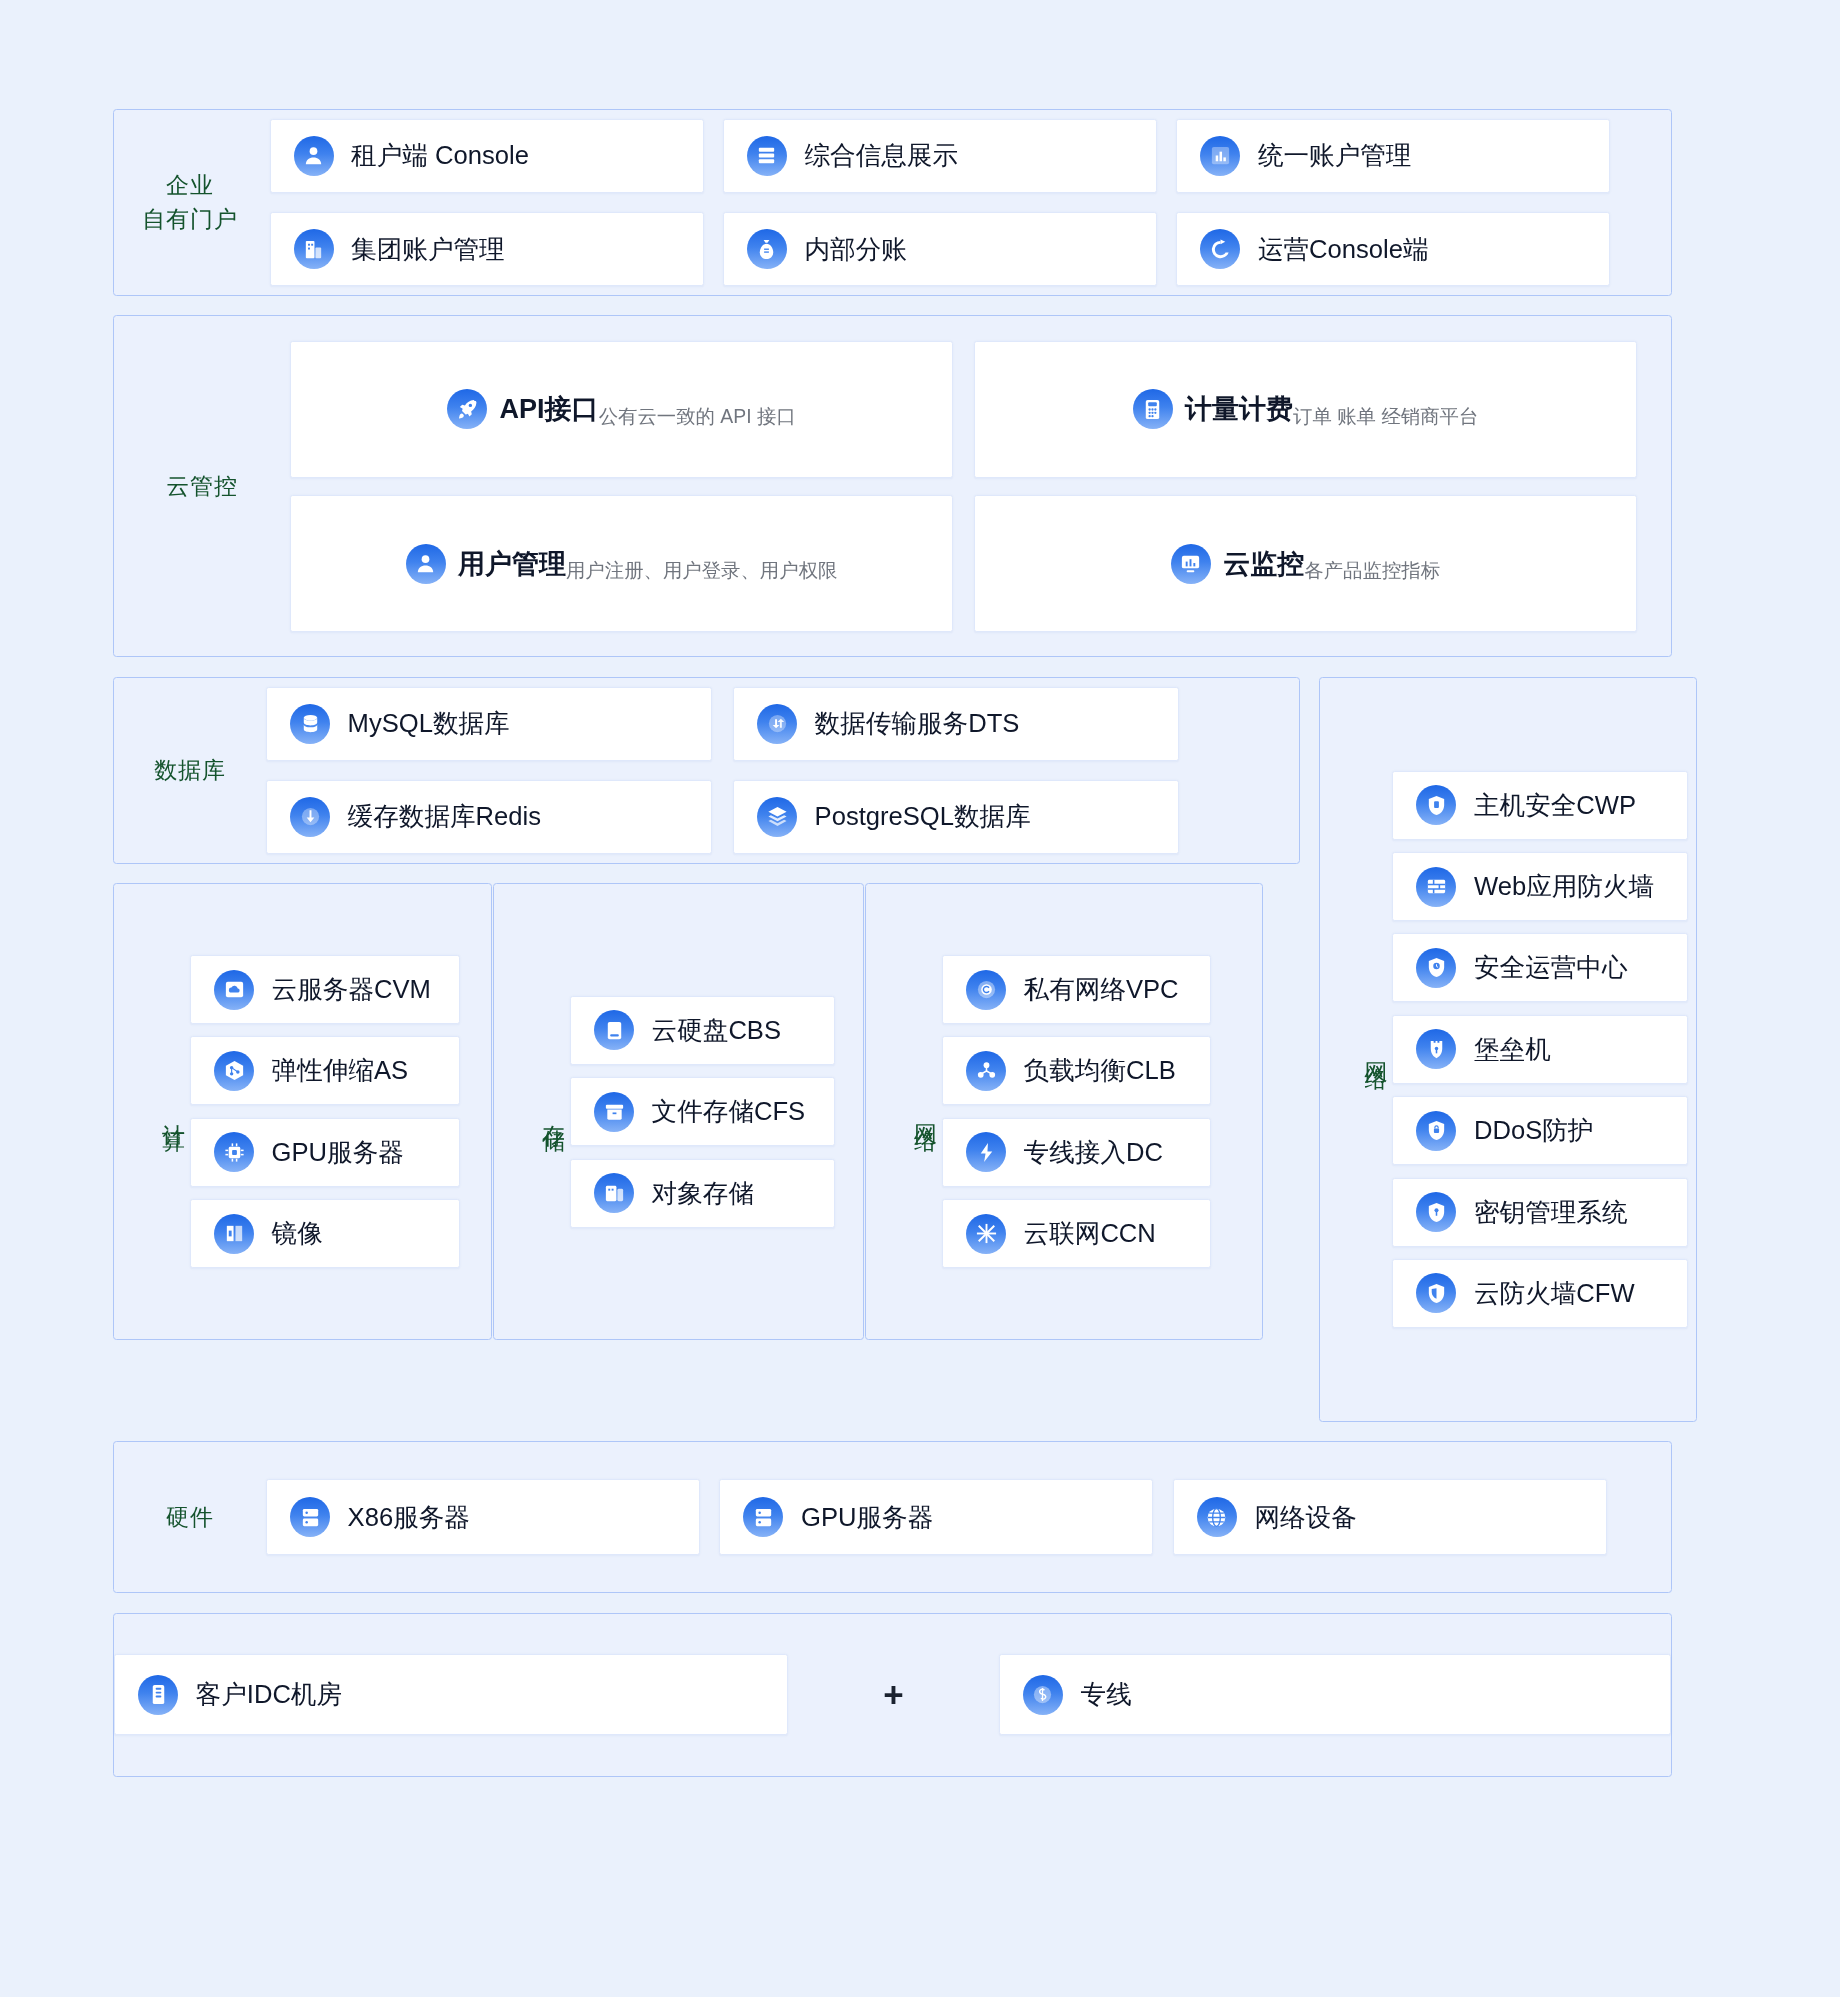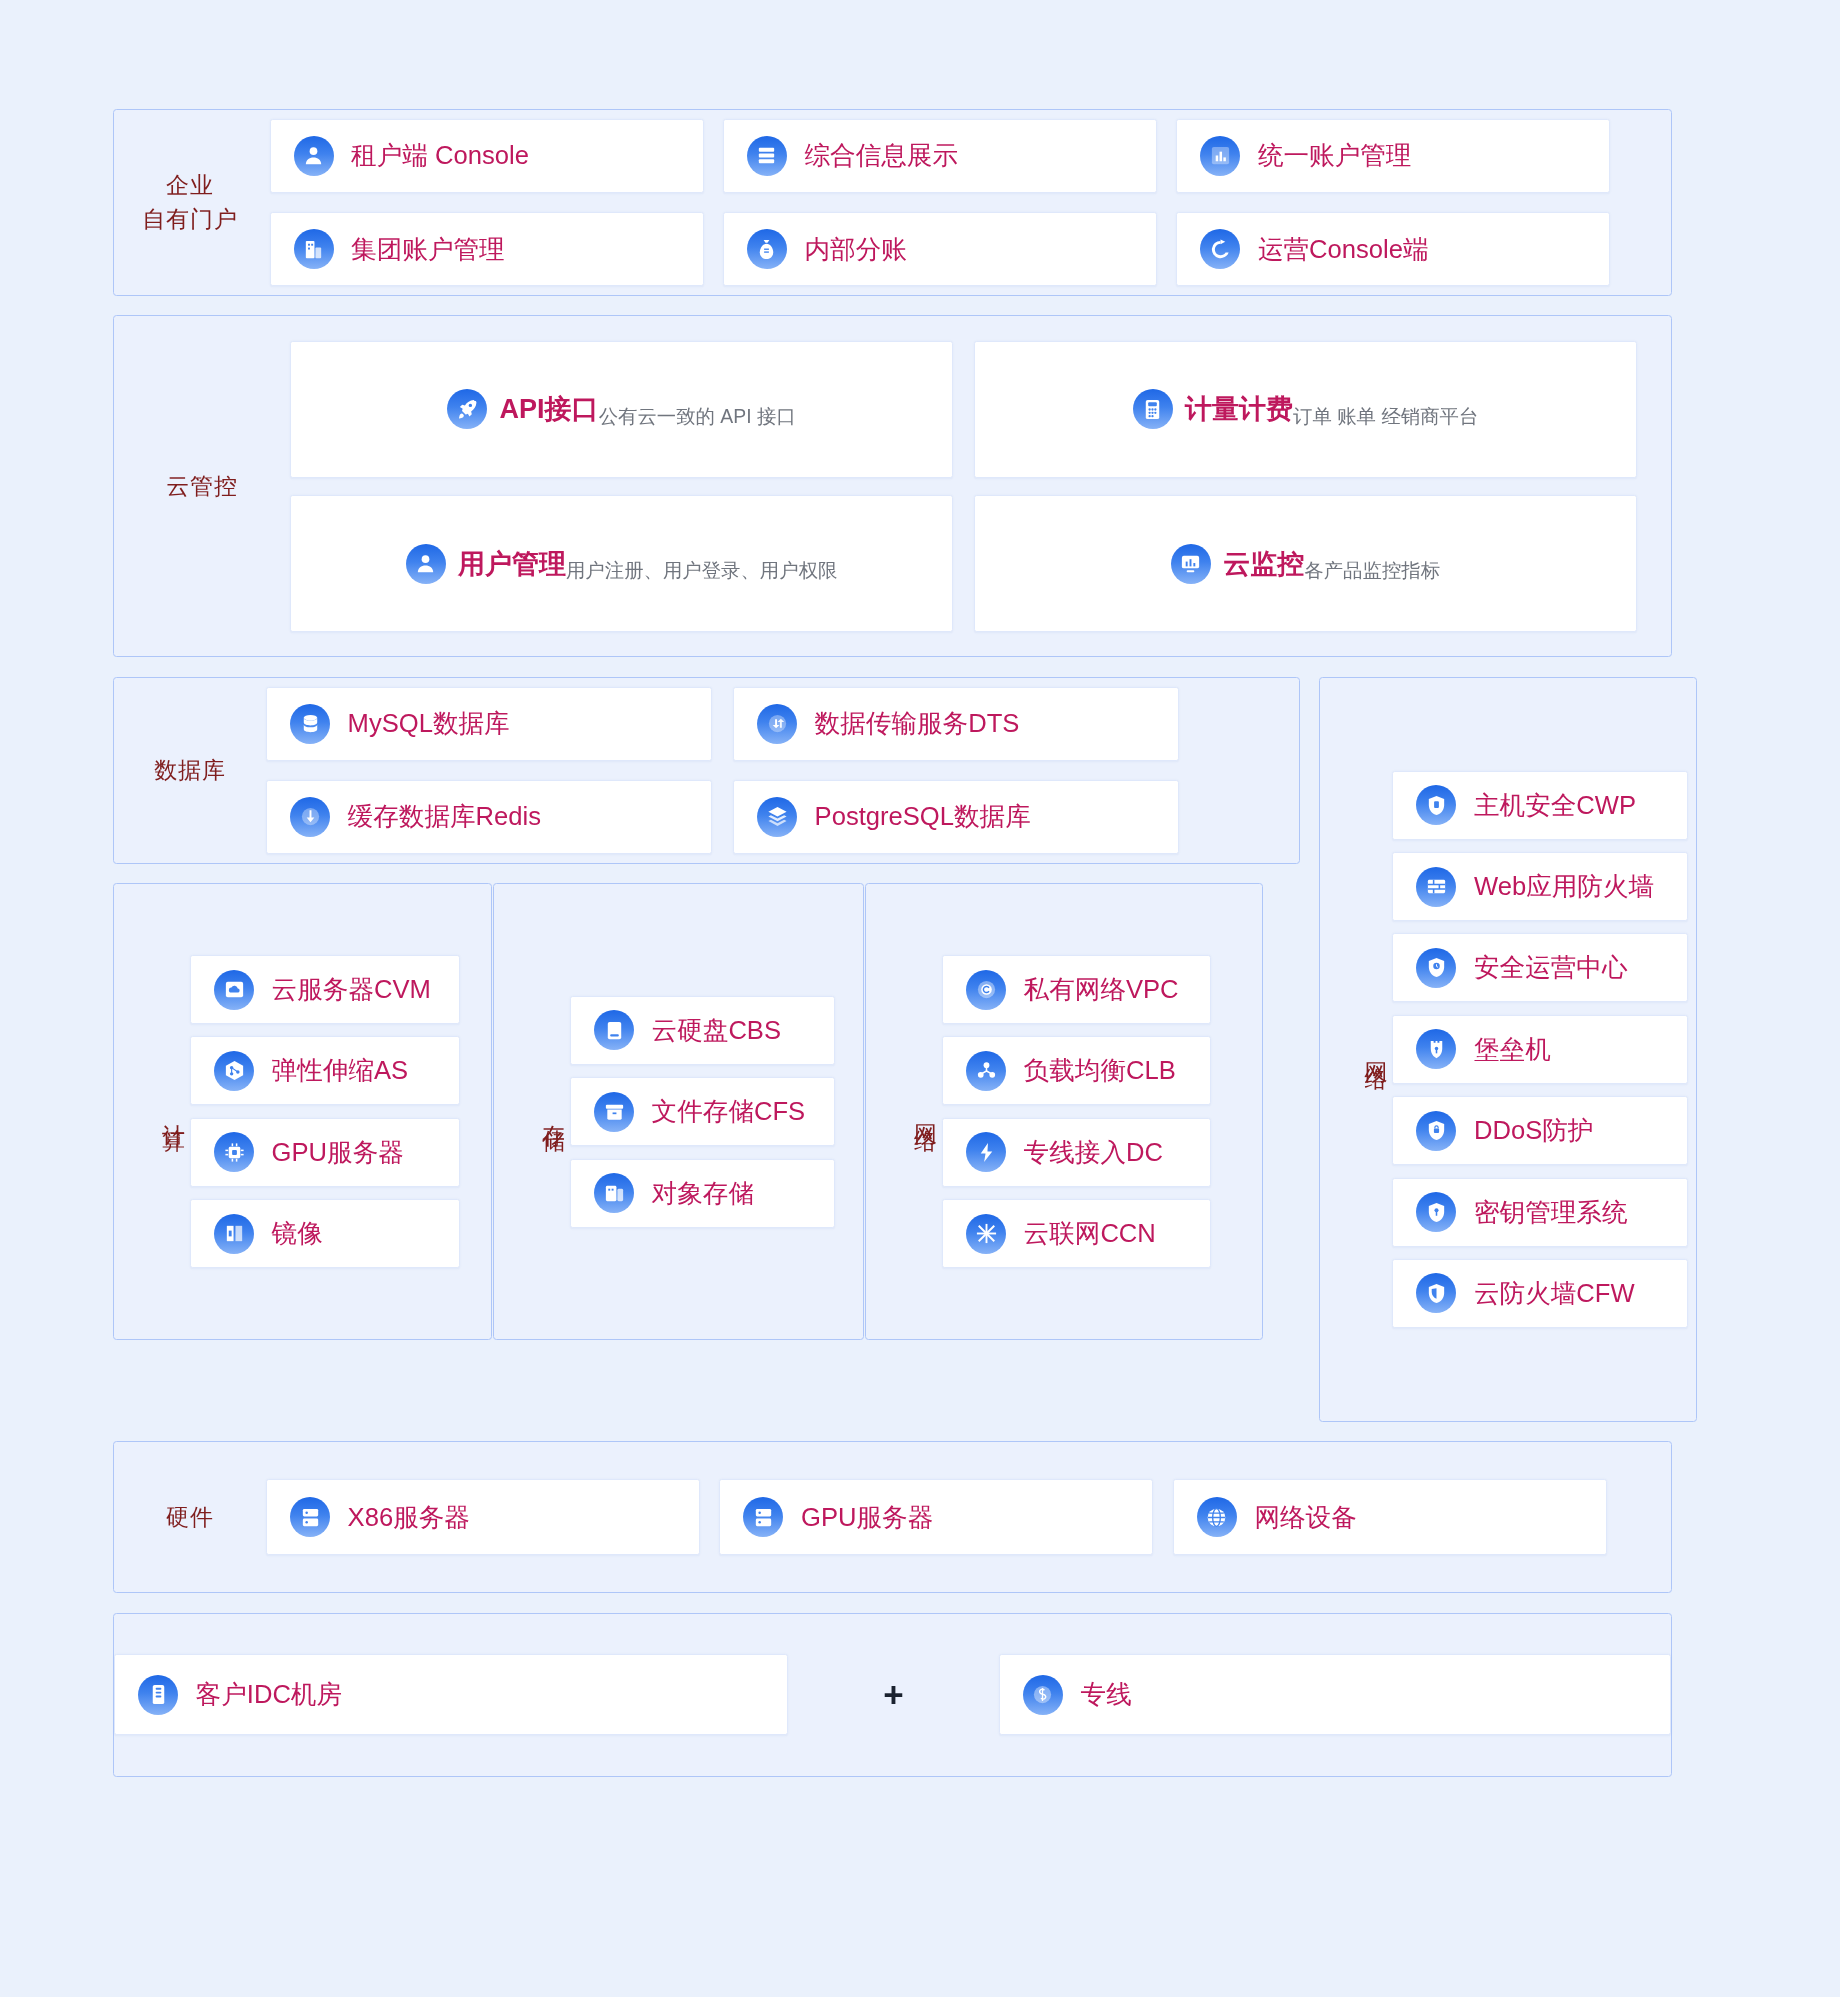--- a/index.html
+++ b/index.html
@@ -14,21 +14,21 @@
   .section {
     border: 1.8px solid #aec6f8;
     border-radius: 3.5px;
     background: #ebf1fd;
     display: flex;
     align-items: center;
     margin-bottom: 19.4px;
     position: relative;
   }
   .sec-label {
-    color: #7f1d1d;
+    color: #14532d;
     font-size: 23px;
     line-height: 1.45;
     text-align: center;
     flex: 0 0 auto;
     letter-spacing: 0.9px;
   }
   .sec-label.vert {
     writing-mode: vertical-rl;
     text-orientation: upright;
     letter-spacing: 5.3px;
@@ -38,21 +38,21 @@
   
   .card {
     background: #ffffff;
     border: 1.8px solid #dfe8fb;
     border-radius: 2.6px;
     display: flex;
     align-items: center;
     padding: 0 23px;
     box-shadow: 0 0.9px 1.8px rgba(120,150,210,.10);
   }
-  .card .lbl { font-size: 25.6px; color: #be185d; white-space: nowrap; }
+  .card .lbl { font-size: 25.6px; color: #0f172a; white-space: nowrap; }
   .card .sub { font-size: 19.4px; color: #70757e; }
 
   
   .ic {
     width: 40px; height: 40px; border-radius: 50%;
     background: linear-gradient(180deg,#1f68e6 0%,#3f82ee 45%,#86b2f7 100%);
     flex: 0 0 40px;
     display: flex; align-items: center; justify-content: center;
     margin-right: 17.6px;
   }

